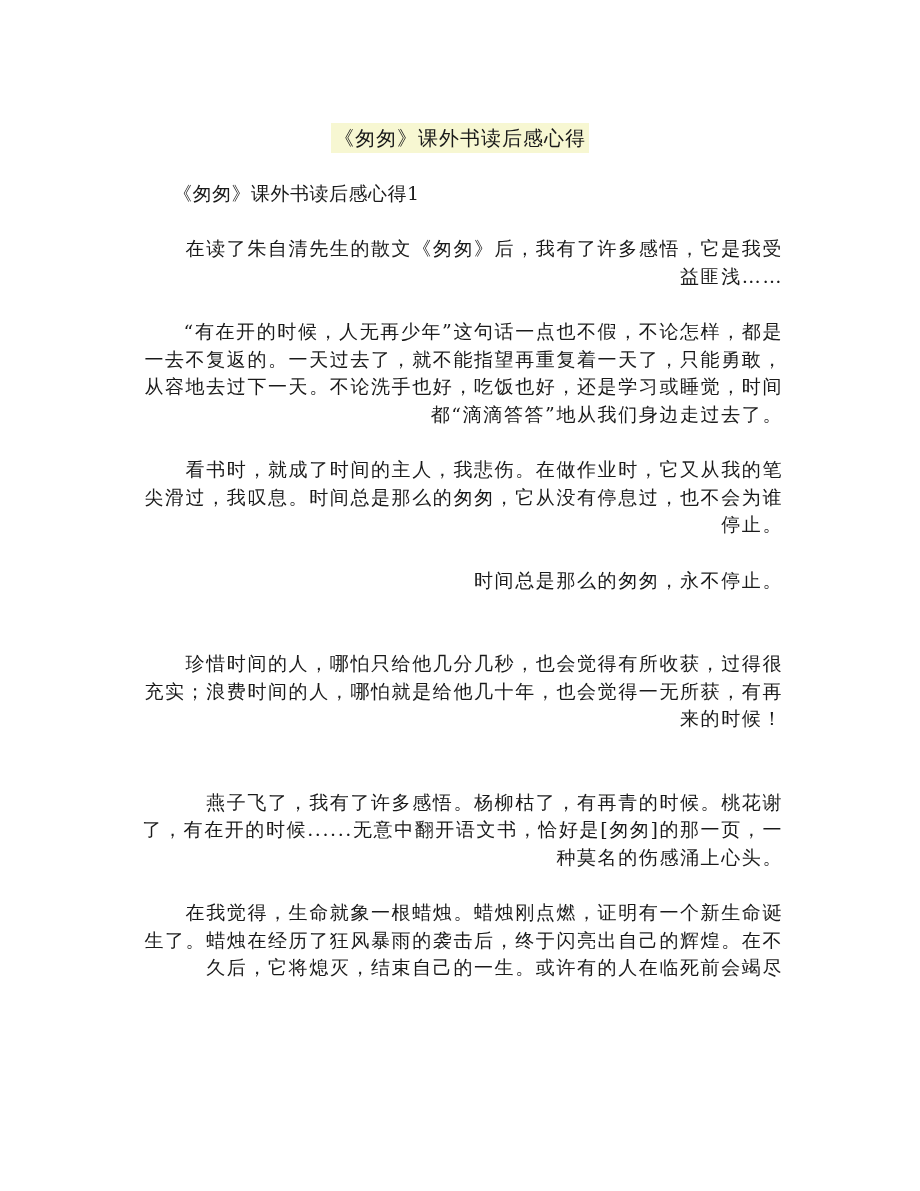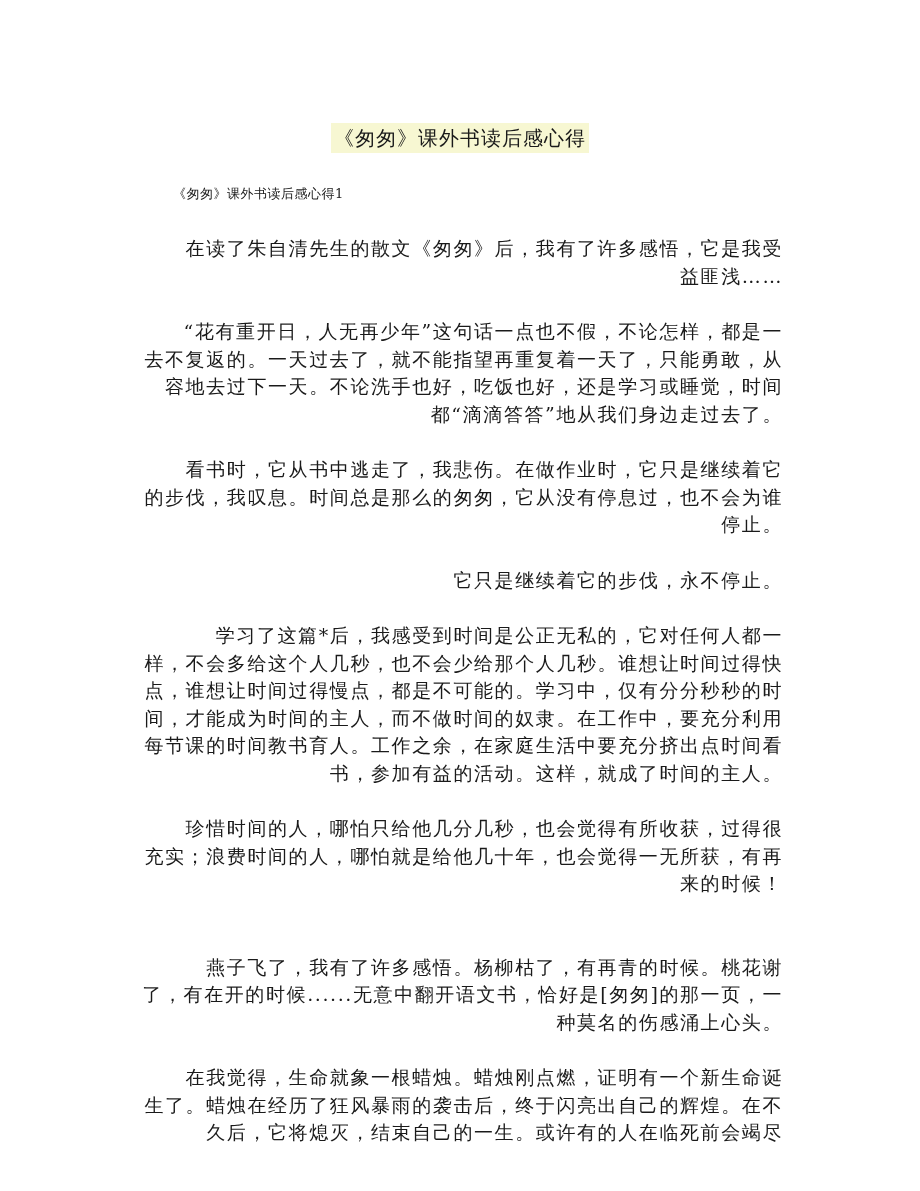--- a/index.html
+++ b/index.html
@@ -39,21 +39,21 @@
       letter-spacing: 1px;
       color: #1a1a1a;
     }
     .content {
       position: absolute;
       left: 137px;
       top: 128px;
       width: 646px;
     }
     .subtitle {
-      font-size: 13px;
+      font-size: 19px;
       line-height: 27px;
       margin: 0;
       padding-left: 36px;
       letter-spacing: 0.5px;
     }
     .para {
       font-size: 19px;
       line-height: 27.5px;
       margin: 0;
       text-indent: 43px;
@@ -72,27 +72,26 @@
   <div class="doc-title-wrap">
     <span class="doc-title">《匆匆》课外书读后感心得</span>
   </div>
 
   <div class="content">
     <div class="gap-sub"></div>
     <p class="subtitle">《匆匆》课外书读后感心得1</p>
     <div class="gap-para"></div>
     <p class="para">在读了朱自清先生的散文《匆匆》后，我有了许多感悟，它是我受益匪浅……</p>
     <div class="gap-para"></div>
-    <p class="para">“花有重开日，人无再少年”这句话一点也不假，不论怎样，都是一去不复返的。一天过去了，就不能指望再重复着一天了，只能勇敢，从容地去过下一天。不论洗手也好，吃饭也好，还是学习或睡觉，时间都“滴滴答答”地从我们身边走过去了。</p>
+    <p class="para">“有在开的时候，人无再少年”这句话一点也不假，不论怎样，都是一去不复返的。一天过去了，就不能指望再重复着一天了，只能勇敢，从容地去过下一天。不论洗手也好，吃饭也好，还是学习或睡觉，时间都“滴滴答答”地从我们身边走过去了。</p>
     <div class="gap-para"></div>
-    <p class="para">看书时，它从书中逃走了，我悲伤。在做作业时，它只是继续着它的步伐，我叹息。时间总是那么的匆匆，它从没有停息过，也不会为谁停止。</p>
+    <p class="para">看书时，就成了时间的主人，我悲伤。在做作业时，它又从我的笔尖滑过，我叹息。时间总是那么的匆匆，它从没有停息过，也不会为谁停止。</p>
     <div class="gap-para"></div>
-    <p class="para">它只是继续着它的步伐，永不停止。</p>
+    <p class="para">时间总是那么的匆匆，永不停止。</p>
     <div class="gap-para"></div>
-    <p class="para">学习了这篇*后，我感受到时间是公正无私的，它对任何人都一样，不会多给这个人几秒，也不会少给那个人几秒。谁想让时间过得快点，谁想让时间过得慢点，都是不可能的。学习中，仅有分分秒秒的时间，才能成为时间的主人，而不做时间的奴隶。在工作中，要充分利用每节课的时间教书育人。工作之余，在家庭生活中要充分挤出点时间看书，参加有益的活动。这样，就成了时间的主人。</p>
     <div class="gap-para"></div>
     <p class="para">珍惜时间的人，哪怕只给他几分几秒，也会觉得有所收获，过得很充实；浪费时间的人，哪怕就是给他几十年，也会觉得一无所获，有再来的时候！</p>
     <div class="gap-para"></div>
     <div class="gap-para"></div>
     <p class="para">燕子飞了，我有了许多感悟。杨柳枯了，有再青的时候。桃花谢了，有在开的时候......无意中翻开语文书，恰好是[匆匆]的那一页，一种莫名的伤感涌上心头。</p>
     <div class="gap-para"></div>
     <p class="para">在我觉得，生命就象一根蜡烛。蜡烛刚点燃，证明有一个新生命诞生了。蜡烛在经历了狂风暴雨的袭击后，终于闪亮出自己的辉煌。在不久后，它将熄灭，结束自己的一生。或许有的人在临死前会竭尽</p>
   </div>
 
 </div>

